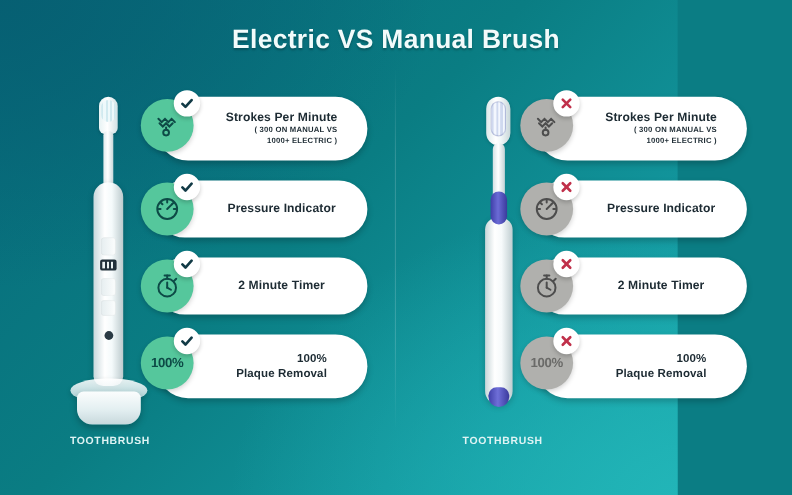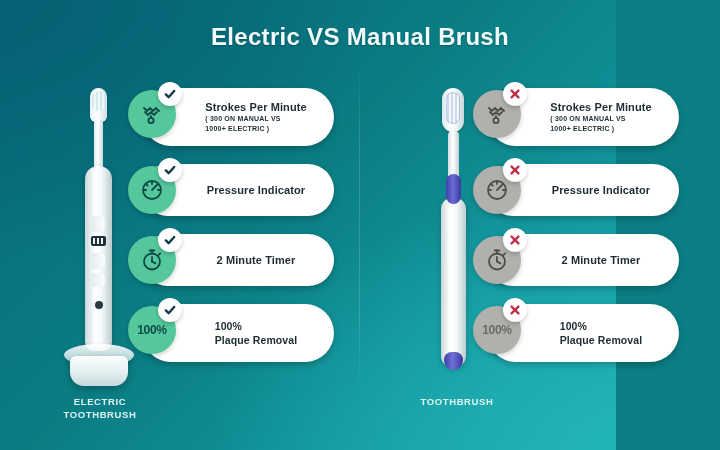--- a/index.html
+++ b/index.html
@@ -36,21 +36,21 @@
     position:relative;width:206px;height:52px;margin-bottom:18px;
   }
   .card.tall{height:58px;}
   .pill{
     position:absolute;left:14px;top:0;right:0;height:100%;
     background:#ffffff;border-radius:30px;
     box-shadow:0 3px 6px rgba(0,0,0,.22);
     display:flex;align-items:center;justify-content:center;
     padding-left:44px;padding-right:8px;box-sizing:border-box;
   }
-  .pill-txt{text-align:left;line-height:1.15;}
+  .pill-txt{text-align:right;line-height:1.15;}
   .pill-title{
     color:#1d2b33;font-size:11px;font-weight:bold;letter-spacing:.1px;
   }
   .pill-sub{
     color:#1d2b33;font-size:7px;font-weight:bold;letter-spacing:.2px;margin-top:2px;
   }
   .two-line .pill-title{font-size:10.5px;line-height:1.35;}
 
   .disc{
     position:absolute;left:0;top:2px;width:48px;height:48px;border-radius:50%;
@@ -183,21 +183,20 @@
     <div class="eb-body"></div>
     <div class="eb-btn eb-b1"></div>
     <div class="eb-screen"></div>
     <div class="eb-btn eb-b2"></div>
     <div class="eb-btn eb-b3"></div>
     <div class="eb-dot"></div>
     <div class="eb-base-top"></div>
     <div class="eb-base2"></div>
   </div>
   <div class="caption" style="left:25px;top:396px;">
-    <div>ELECTRIC</div>
     <div>TOOTHBRUSH</div>
   </div>
 
   <div class="mb">
     <div class="mb-head"></div>
     <div class="mb-bristles"></div>
     <div class="mb-neck"></div>
     <div class="mb-handle"></div>
     <div class="mb-grip"></div>
     <div class="mb-tip"></div>

